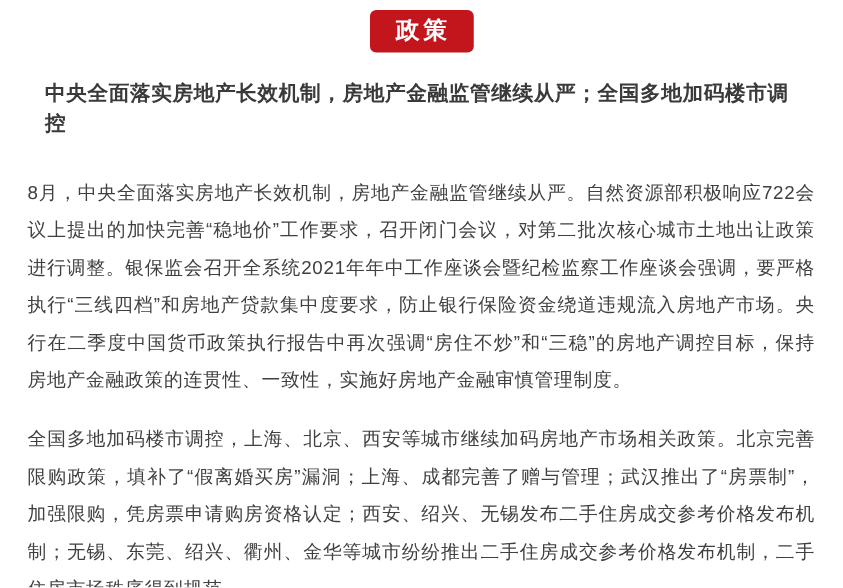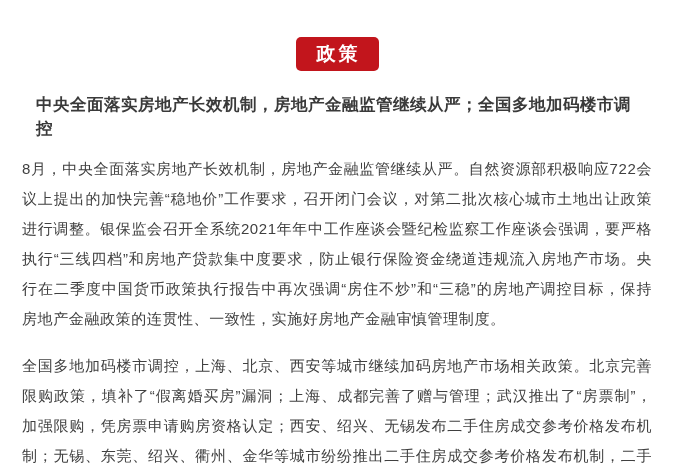--- a/index.html
+++ b/index.html
@@ -43,30 +43,30 @@
   .content {
     padding: 0 22px;
   }
   .content p {
     font-size: 15px;
     line-height: 30px;
     color: #404040;
     text-align: justify;
     letter-spacing: 0.6px;
   }
-  .content p.first { margin-top: 14px; }
+  .content p.first { margin-top: 29px; }
   .content p.second { margin-top: 17px; }
 </style>
 </head>
 <body>
 
 <div class="page">
 
   <div class="badge-row">
-    <span class="badge" style="background: rgb(194, 21, 28); color: rgb(255, 255, 255); margin-top: 29px;">政策</span>
+    <span class="badge" style="background: rgb(194, 21, 28); color: rgb(255, 255, 255);">政策</span>
   </div>
 
   <h1 class="headline">中央全面落实房地产长效机制，房地产金融监管继续从严；全国多地加码楼市调控</h1>
 
   <div class="content">
     <p class="first">8月，中央全面落实房地产长效机制，房地产金融监管继续从严。自然资源部积极响应722会议上提出的加快完善“稳地价”工作要求，召开闭门会议，对第二批次核心城市土地出让政策进行调整。银保监会召开全系统2021年年中工作座谈会暨纪检监察工作座谈会强调，要严格执行“三线四档”和房地产贷款集中度要求，防止银行保险资金绕道违规流入房地产市场。央行在二季度中国货币政策执行报告中再次强调“房住不炒”和“三稳”的房地产调控目标，保持房地产金融政策的连贯性、一致性，实施好房地产金融审慎管理制度。</p>
     <p class="second">全国多地加码楼市调控，上海、北京、西安等城市继续加码房地产市场相关政策。北京完善限购政策，填补了“假离婚买房”漏洞；上海、成都完善了赠与管理；武汉推出了“房票制”，加强限购，凭房票申请购房资格认定；西安、绍兴、无锡发布二手住房成交参考价格发布机制；无锡、东莞、绍兴、衢州、金华等城市纷纷推出二手住房成交参考价格发布机制，二手住房市场秩序得到规范。</p>
   </div>
 
 </div>

